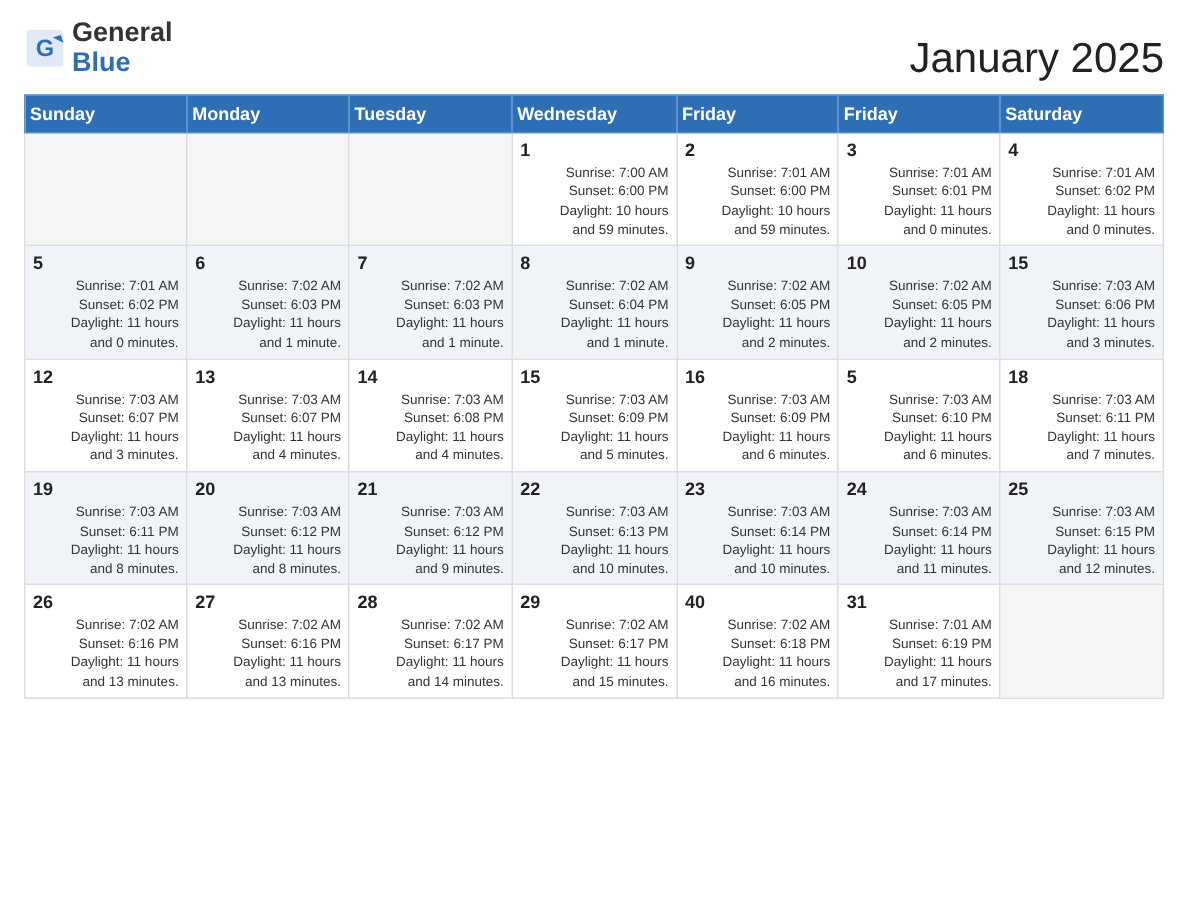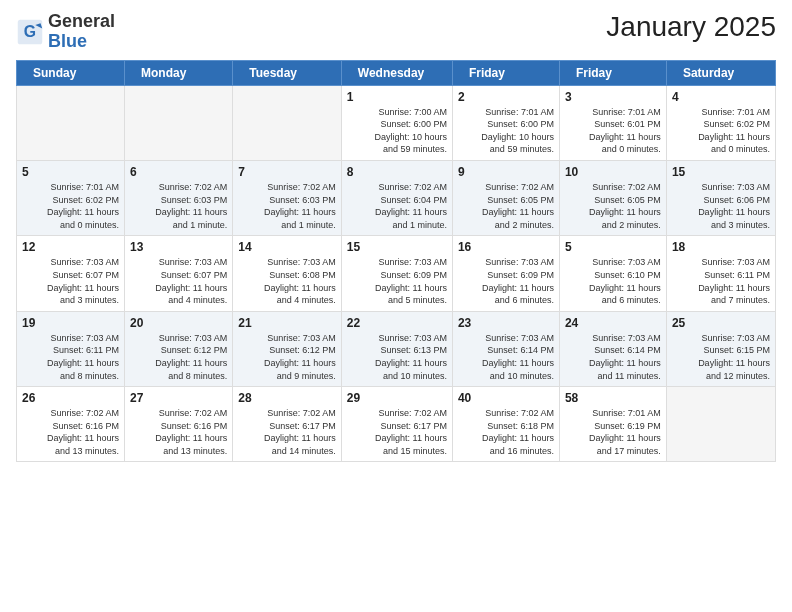--- a/index.html
+++ b/index.html
@@ -33,20 +33,21 @@
       line-height: 1.1;
     }
     .logo-general { color: #333; }
     .logo-blue { color: #2e6eb5; }
     .logo-icon {
       width: 28px;
       height: 28px;
     }
     .title-block {
       text-align: right;
+      margin-top: 12px;
     }
     .month-year {
       font-size: 28px;
       font-weight: normal;
       color: #222;
       line-height: 1.1;
     }
     .location {
       font-size: 14px;
       color: #555;
@@ -55,21 +56,21 @@
     .calendar {
       width: 100%;
       border-collapse: collapse;
       border: 1px solid #ccc;
     }
     .calendar th {
       background: #2e6eb5;
       color: #fff;
       font-size: 12px;
       font-weight: bold;
-      padding: 5px 16px;
+      padding: 5px 3px;
       text-align: left;
       border: 1px solid #5a90cc;
     }
     .calendar td {
       vertical-align: top;
       padding: 4px 5px;
       border: 1px solid #ddd;
       width: 113px;
       min-height: 80px;
       font-size: 9.5px;
@@ -348,21 +349,21 @@
 and 15 minutes.</div>
           </td>
           <td>
             <span class="day-number">40</span>
             <div class="day-info" style="white-space: pre-line;">Sunrise: 7:02 AM
 Sunset: 6:18 PM
 Daylight: 11 hours
 and 16 minutes.</div>
           </td>
           <td>
-            <span class="day-number">58</span>
+            <span class="day-number">31</span>
             <div class="day-info" style="white-space: pre-line;">Sunrise: 7:01 AM
 Sunset: 6:19 PM
 Daylight: 11 hours
 and 17 minutes.</div>
           </td>
           <td class="empty"></td>
         </tr>
       </tbody>
   </table>
 </div>

